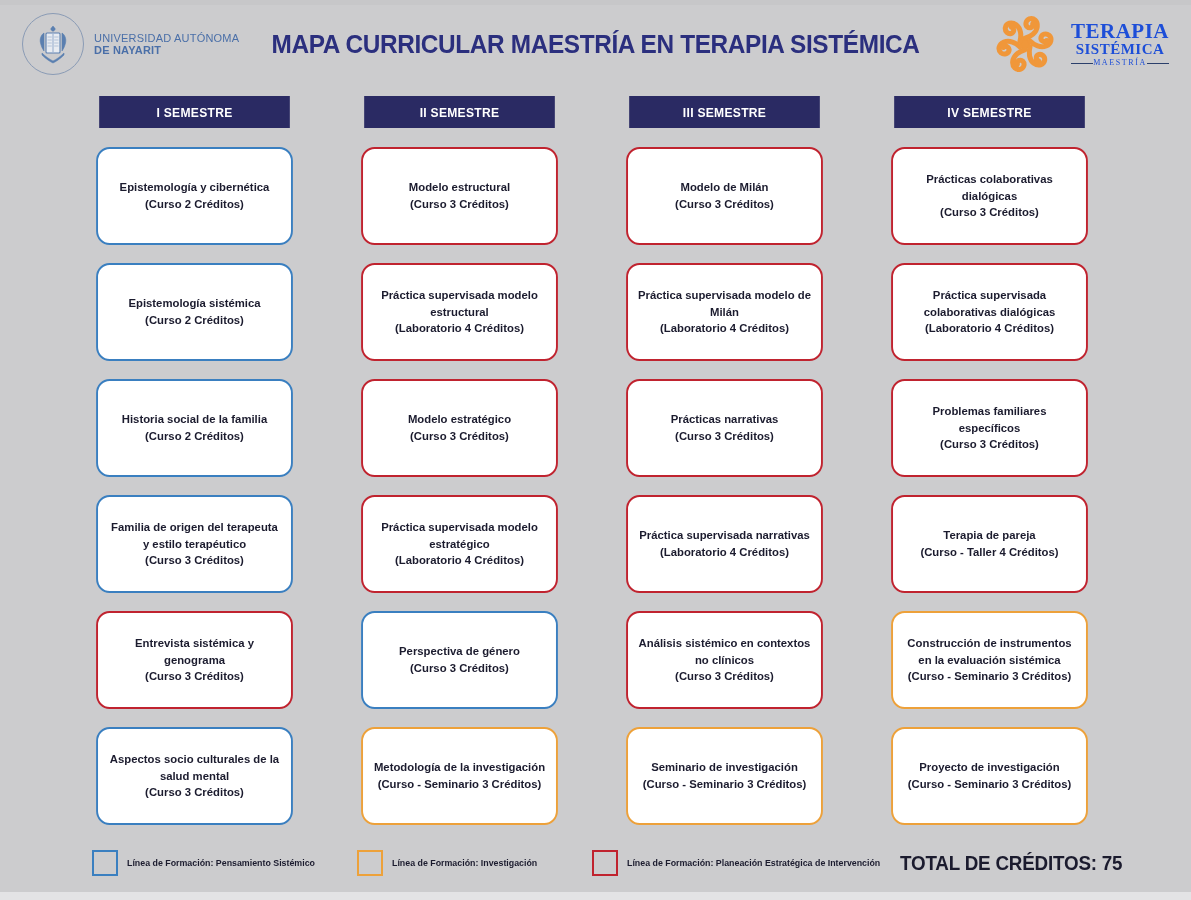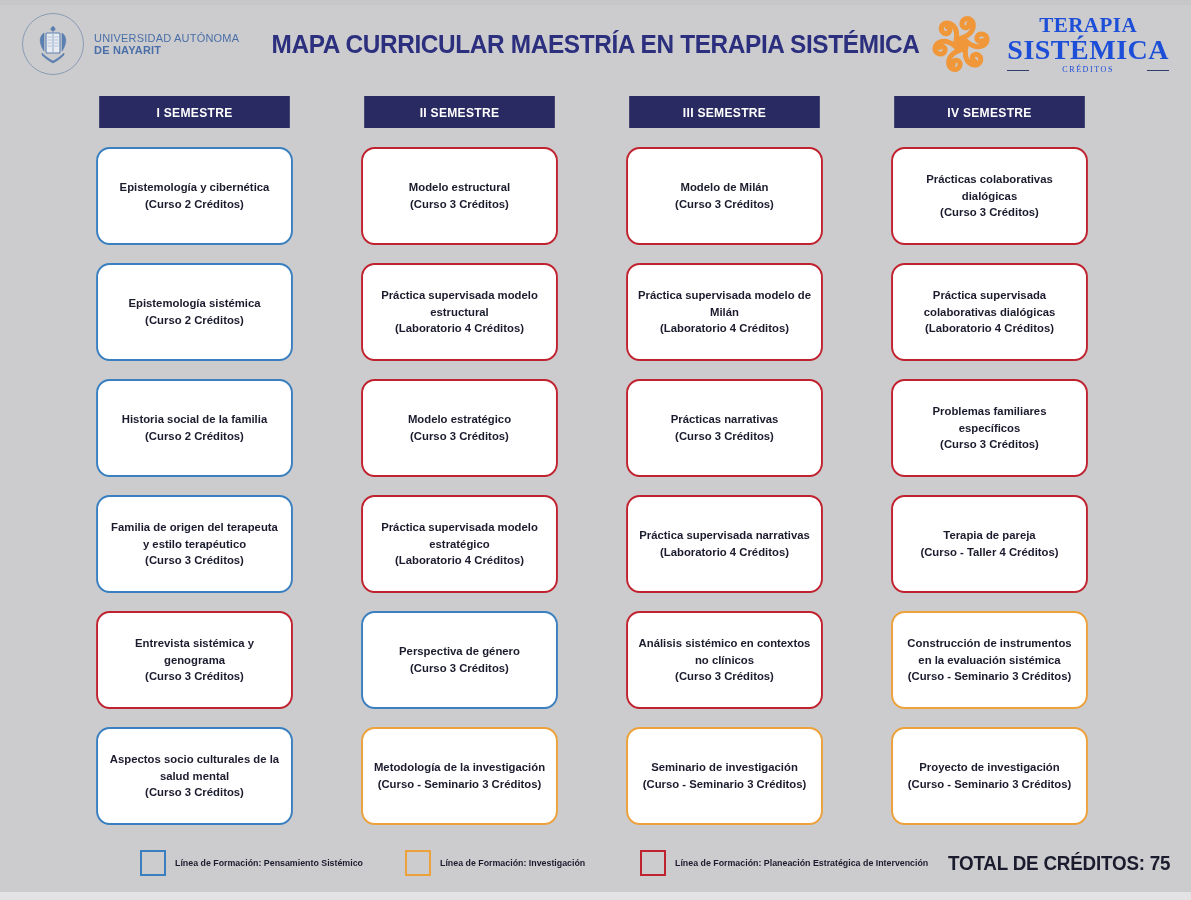--- a/index.html
+++ b/index.html
@@ -73,21 +73,21 @@
   }
 
   .ts-mark { width: 72px; height: 72px; flex: 0 0 auto; }
 
   .ts-word {
     color: #1d4ed8;
     text-align: center;
     line-height: 1.0;
   }
   .ts-word .w1 { font-family: "Liberation Serif", serif; font-size: 21px; font-weight: 700; letter-spacing: .5px; display:block;}
-  .ts-word .w2 { font-family: "Liberation Serif", serif; font-size: 28px; font-weight: 700; letter-spacing: .5px; display:block;}
+  .ts-word .w2 { font-family: "Liberation Serif", serif; font-size: 15px; font-weight: 700; letter-spacing: .5px; display:block;}
   .ts-word .w3 {
     font-family: "Liberation Serif", serif;
     font-size: 8px; letter-spacing: 1.6px; display: block;
     margin-top: 2px; position: relative;
   }
   .ts-word .w3::before, .ts-word .w3::after {
     content: ""; position: absolute; top: 50%; width: 22px;
     height: 1px; background: #2b3f6b;
   }
   .ts-word .w3::before { left: 0; }
@@ -141,21 +141,20 @@
   .course.orange { border: 2.6px solid #eda13a; }
 
   
   .legend {
     position: absolute;
     left: 92px;
     right: 60px;
     bottom: 24px;
     display: flex;
     align-items: center;
-    margin-left: 48px;
   }
 
   .legend-item {
     display: flex;
     align-items: center;
     gap: 9px;
   }
   .legend-item.i0 { width: 265px; }
   .legend-item.i1 { width: 300px; }
   .legend-item.i2 { width: 235px; }
@@ -256,21 +255,21 @@
         </g>
         <g transform="rotate(300 50 50)">
           <path d="M50 42 C58 40 66 34 67 26 C68 18 62 13 56 15 C51 17 50 23 53 26 C56 29 61 27 61 23" fill="none" stroke="#f0973a" stroke-width="7" stroke-linecap="round"></path>
           <circle cx="62" cy="22" r="4.5"></circle>
         </g>
       </g>
     </svg>
     <div class="ts-word">
       <span class="w1">TERAPIA</span>
       <span class="w2">SISTÉMICA</span>
-      <span class="w3">CRÉDITOS</span>
+      <span class="w3">MAESTRÍA</span>
     </div>
   </div>
 </div>
 
 <div class="grid" id="grid">
     <div>
       <div class="sem-head">I SEMESTRE</div>
       <div class="col">
         <div class="course blue">
           <div>

